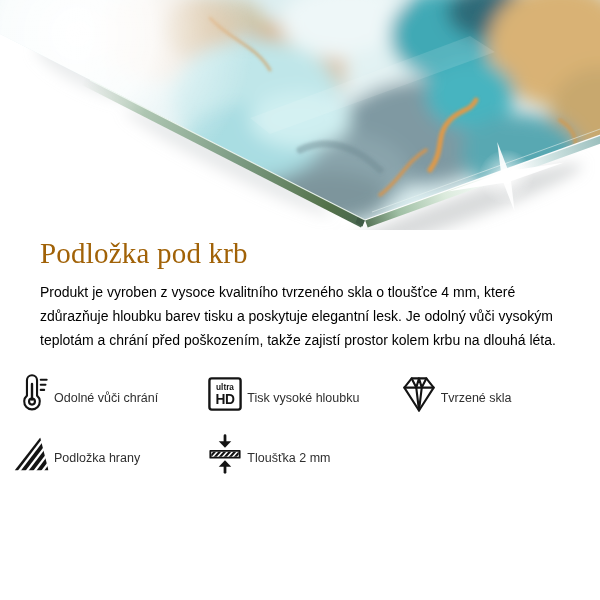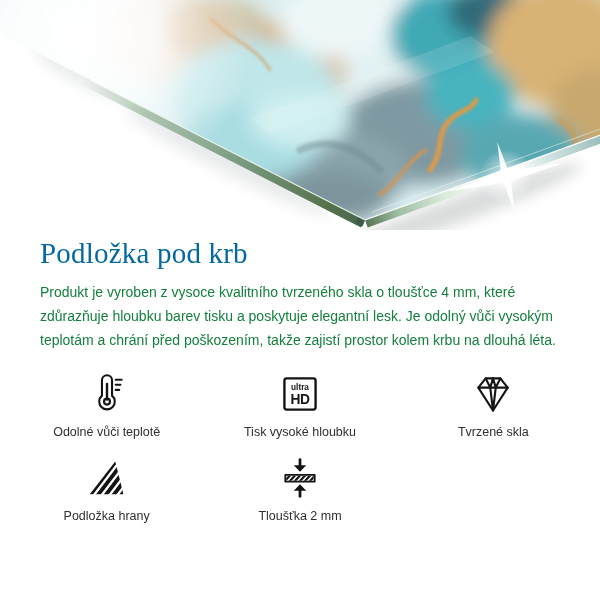--- a/index.html
+++ b/index.html
@@ -5,32 +5,32 @@
   html,body{margin:0;padding:0;}
   body{
     width:600px;height:600px;background:#ffffff;overflow:hidden;
     font-family:"Liberation Sans",sans-serif;color:#2e2e2e;
   }
   .hero{position:relative;width:600px;height:230px;overflow:hidden;background:#fff;}
   .hero svg{display:block;}
   .content{padding:0 40px;}
   .page-title{
     font-family:"Liberation Serif","DejaVu Serif",serif;
-    font-weight:400;font-size:29px;line-height:1.18;color:#0369a1;
+    font-weight:400;font-size:29px;line-height:1.18;color:#a16207;
     margin:6px 0 0 0;letter-spacing:.2px;
   }
   .page-title span{display:block;}
   .description{
-    font-size:14px;line-height:1.7;color:#15803d;margin:11px 0 0 0;max-width:534px;
+    font-size:14px;line-height:1.7;color:#000000;margin:11px 0 0 0;max-width:534px;
   }
   .features{
     display:grid;grid-template-columns:repeat(3,1fr);
     width:580px;margin:19px 0 0 -30px;row-gap:16px;
   }
-  .feature{display:flex;flex-direction:column;align-items:center;}
+  .feature{display:flex;flex-direction:row;align-items:center;}
   .feature .iconbox{height:44px;display:flex;align-items:center;justify-content:center;}
   .feature .label{margin-top:9px;font-size:12.5px;line-height:1.2;color:#2f2f2f;text-align:center;}
   .icon-svg{stroke:#141414;fill:none;stroke-width:2.3;stroke-linecap:round;stroke-linejoin:round;}
 </style>
 </head>
 <body>
 
 <div class="hero">
   <svg width="600" height="230" viewBox="0 0 600 230">
     <defs>
@@ -144,21 +144,21 @@
       <div class="iconbox">
         <svg width="44" height="44" viewBox="0 0 48 48" class="icon-svg">
           <path d="M24 3.5 a5.5 5.5 0 0 1 5.5 5.5 V25.8 a8.5 8.5 0 1 1 -11 0 V9 a5.5 5.5 0 0 1 5.5 -5.5 Z"></path>
           <line x1="24" y1="13" x2="24" y2="30" stroke-width="2.6"></line>
           <circle cx="24" cy="32.3" r="3.2" stroke-width="2.4"></circle>
           <line x1="33.5" y1="8.5" x2="40" y2="8.5" stroke-width="2.2"></line>
           <line x1="33.5" y1="14" x2="38.7" y2="14" stroke-width="2.2"></line>
           <line x1="33.5" y1="19.5" x2="37.3" y2="19.5" stroke-width="2.2"></line>
         </svg>
       </div>
-      <div class="label">Odolné vůči teplotě</div>
+      <div class="label">Odolné vůči chrání</div>
     </div>
 
     <div class="feature">
       <div class="iconbox">
         <svg width="44" height="44" viewBox="0 0 48 48" class="icon-svg">
           <rect x="7" y="7" width="34" height="34" rx="2.5" stroke-width="2.6"></rect>
           <text x="24" y="20" text-anchor="middle" fill="#141414" stroke="none" style="font-family:'Liberation Sans',sans-serif;font-size:9px;font-weight:bold;">ultra</text>
           <text x="24" y="34.5" text-anchor="middle" fill="#141414" stroke="none" style="font-family:'Liberation Sans',sans-serif;font-size:15px;font-weight:bold;letter-spacing:-0.5px;">HD</text>
         </svg>
       </div>

